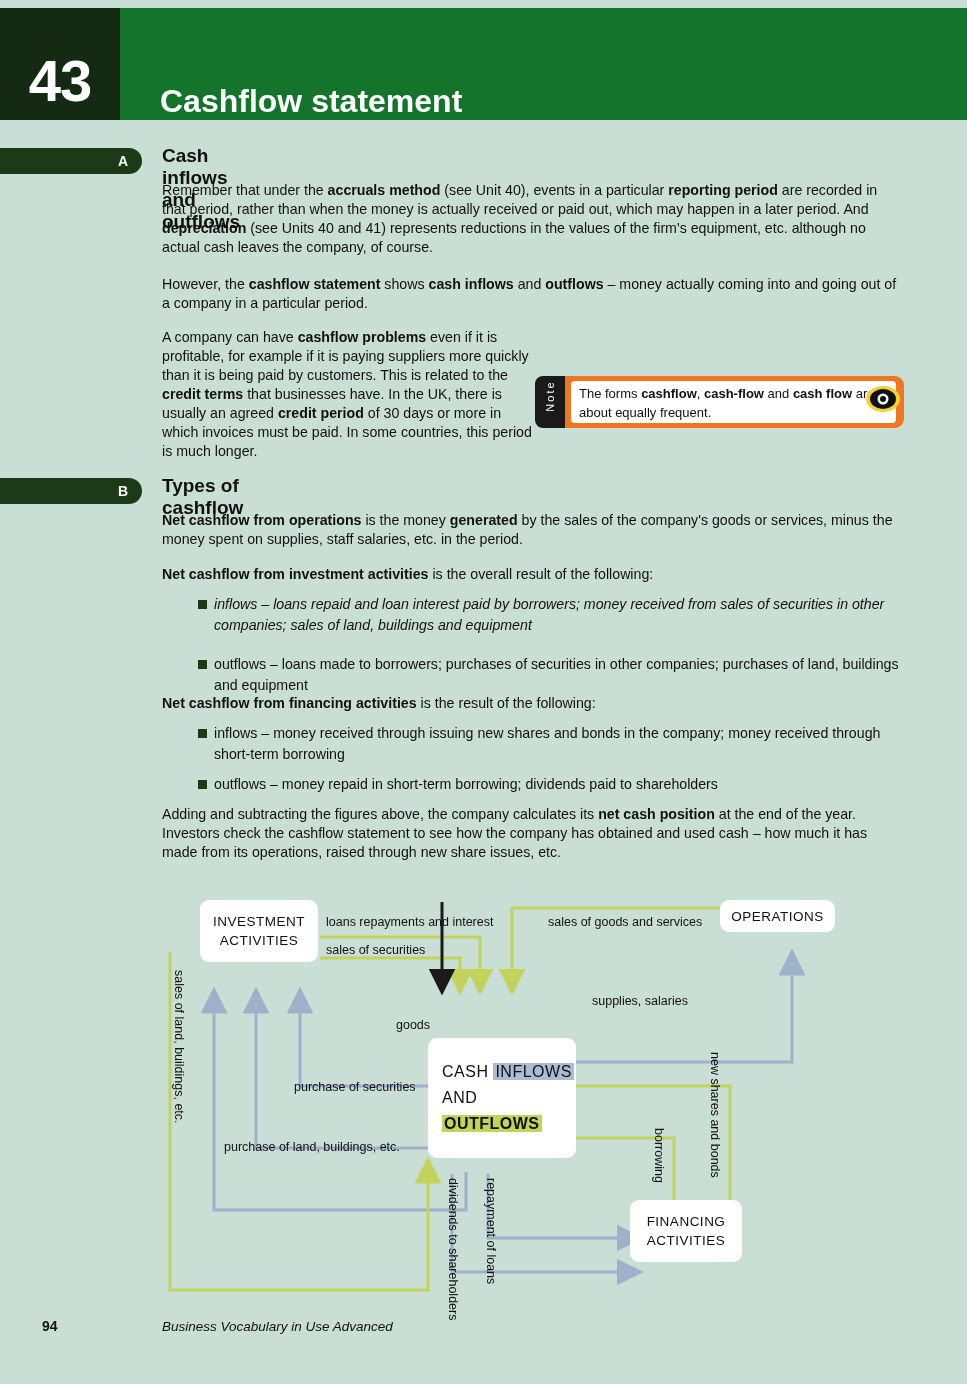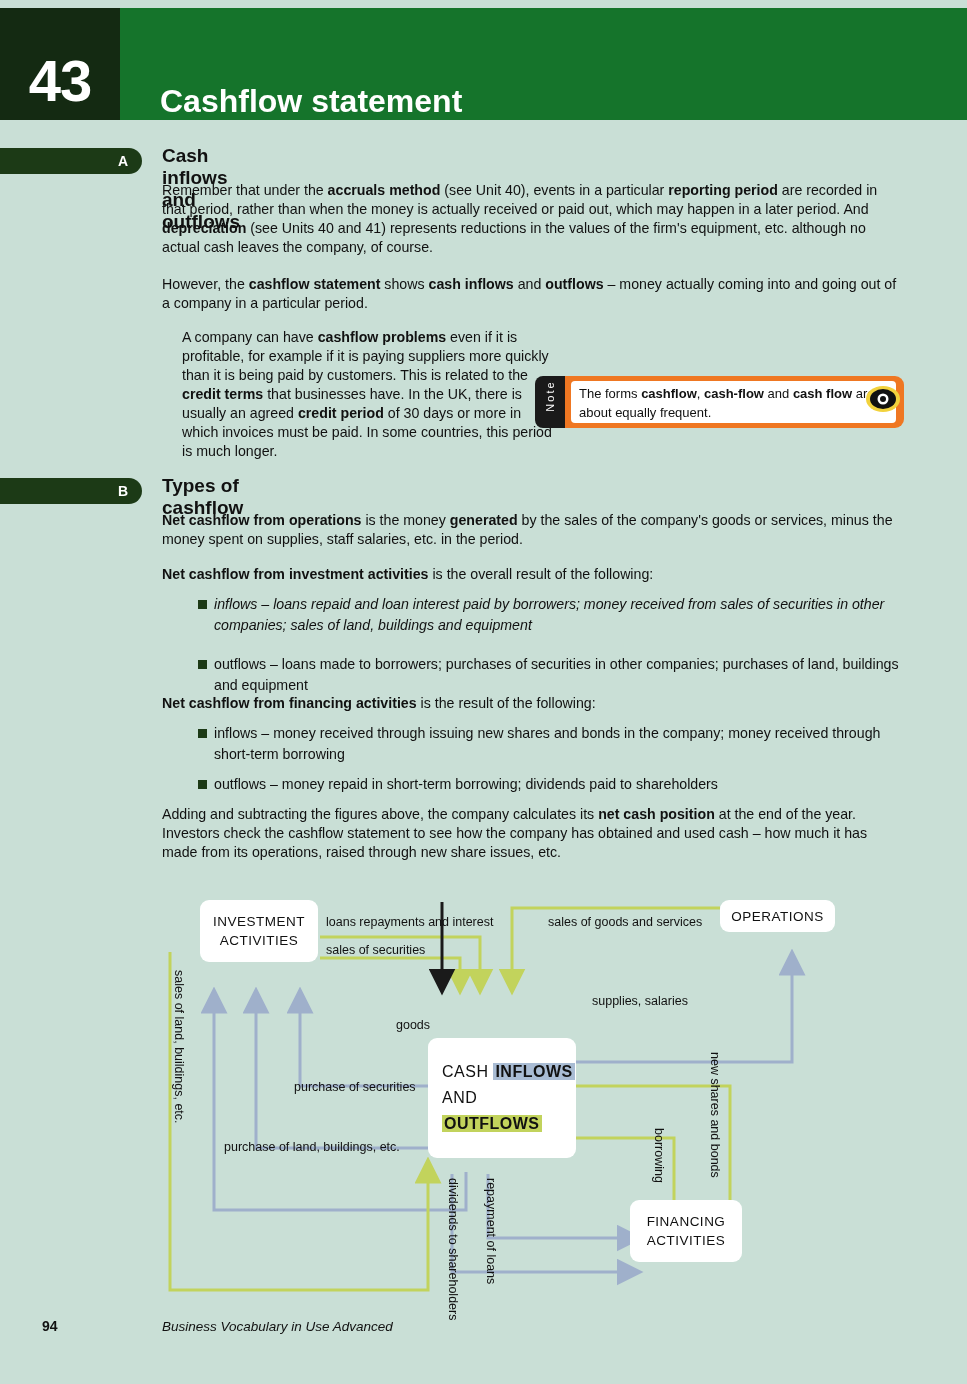--- a/index.html
+++ b/index.html
@@ -109,21 +109,21 @@
   }
   .dlabel.vert{
     transform-origin:left top;
   }
   .cashbox{
     position:absolute;background:#fff;border-radius:9px;
     display:flex;flex-direction:column;align-items:flex-start;justify-content:center;
     font-size:16px;letter-spacing:.5px;color:#111;line-height:26px;
     padding-left:14px;box-sizing:border-box;
   }
-  .hl-in{background:#a9bcd4;padding:0 2px;font-weight:bold;}
+  .hl-in{background:#a9bcd4;padding:0 2px;font-weight:normal;}
   .hl-out{background:#c2d35c;padding:0 2px;font-weight:bold;}
 
   
   .footer-pageno{
     position:absolute;left:42px;top:1318px;
     font-size:14px;font-weight:bold;color:#111;
   }
   .footer-title{
     position:absolute;left:162px;top:1319px;
     font-size:13.5px;font-style:italic;color:#111;
@@ -146,21 +146,21 @@
 </div>
 
 <div class="para" style="top:181px;">
   <span>Remember that under the </span><b>accruals method</b><span> (see Unit 40), events in a particular </span><b>reporting period</b><span> are recorded in that period, rather than when the money is actually received or paid out, which may happen in a later period. And </span><b>depreciation</b><span> (see Units 40 and 41) represents reductions in the values of the firm's equipment, etc. although no actual cash leaves the company, of course.</span>
 </div>
 
 <div class="para" style="top:275px;">
   <span>However, the </span><b>cashflow statement</b><span> shows </span><b>cash inflows</b><span> and </span><b>outflows</b><span> – money actually coming into and going out of a company in a particular period.</span>
 </div>
 
-<div class="para" style="top:328px;height:140px;margin-left:20px;">
+<div class="para" style="top:328px;height:140px;">
   <div style="float:right;width:372px;height:118px;"></div>
   <span>A company can have </span><b>cashflow problems</b><span> even if it is profitable, for example if it is paying suppliers more quickly than it is being paid by customers. This is related to the </span><b>credit terms</b><span> that businesses have. In the UK, there is usually an agreed </span><b>credit period</b><span> of 30 days or more in which invoices must be paid. In some countries, this period is much longer.</span>
 </div>
 
 <div class="notebox">
   <div class="note-outer">
     <div class="note-inner">
       <span>The forms </span><b>cashflow</b><span>, </span><b>cash-flow</b><span> and </span><b>cash flow</b><span> are about equally frequent.</span>
     </div>
     <div class="note-eye">

